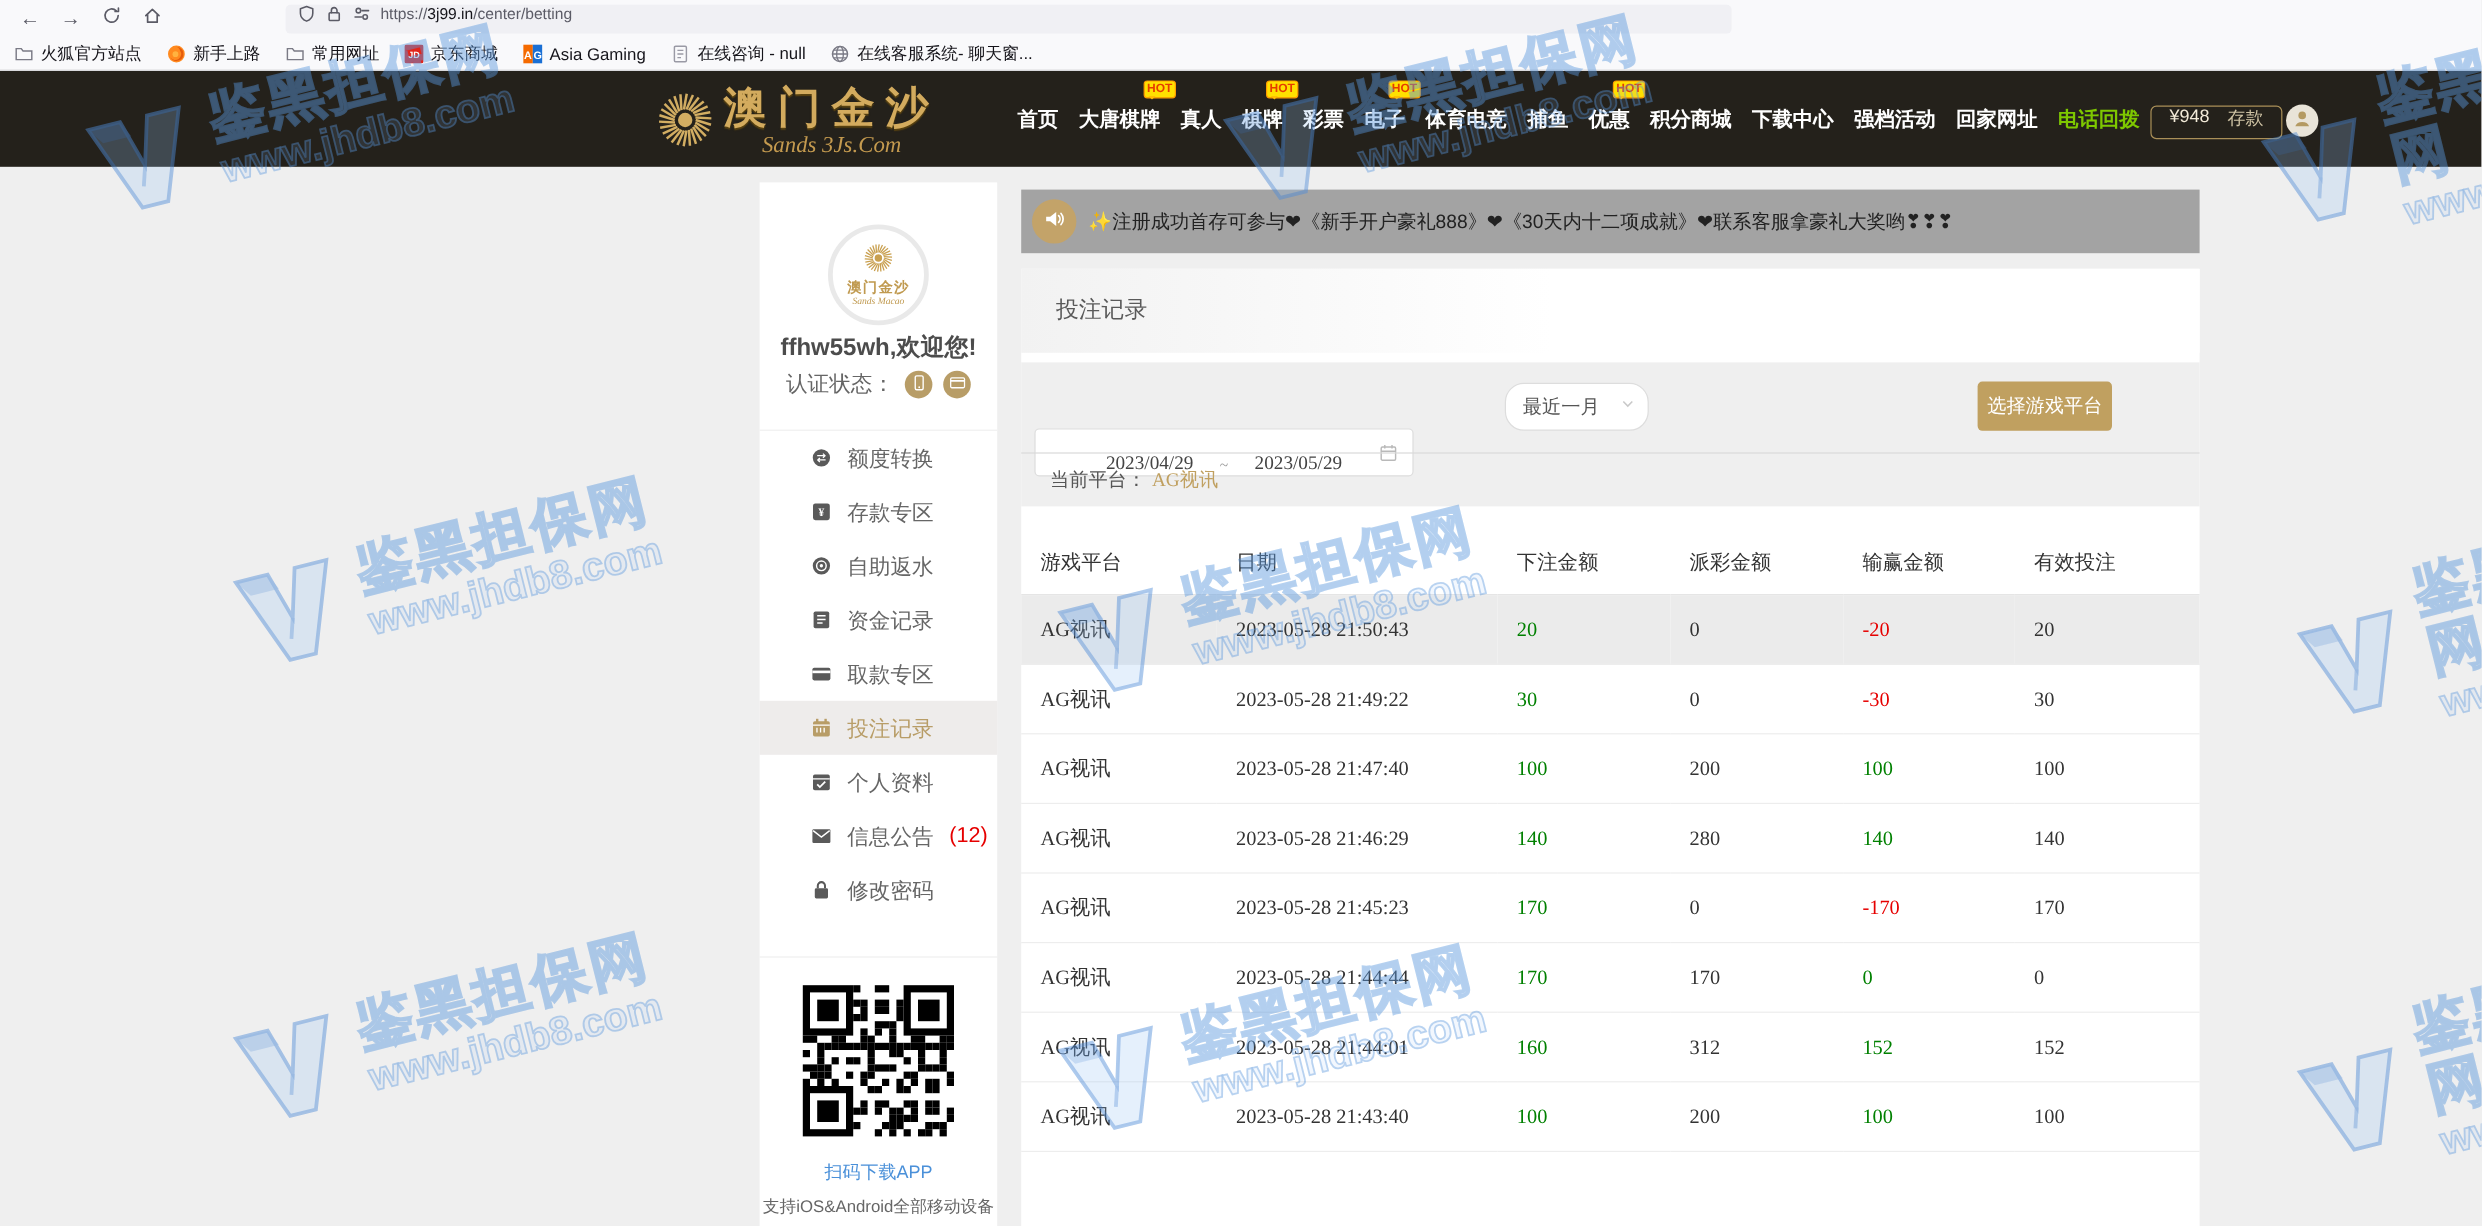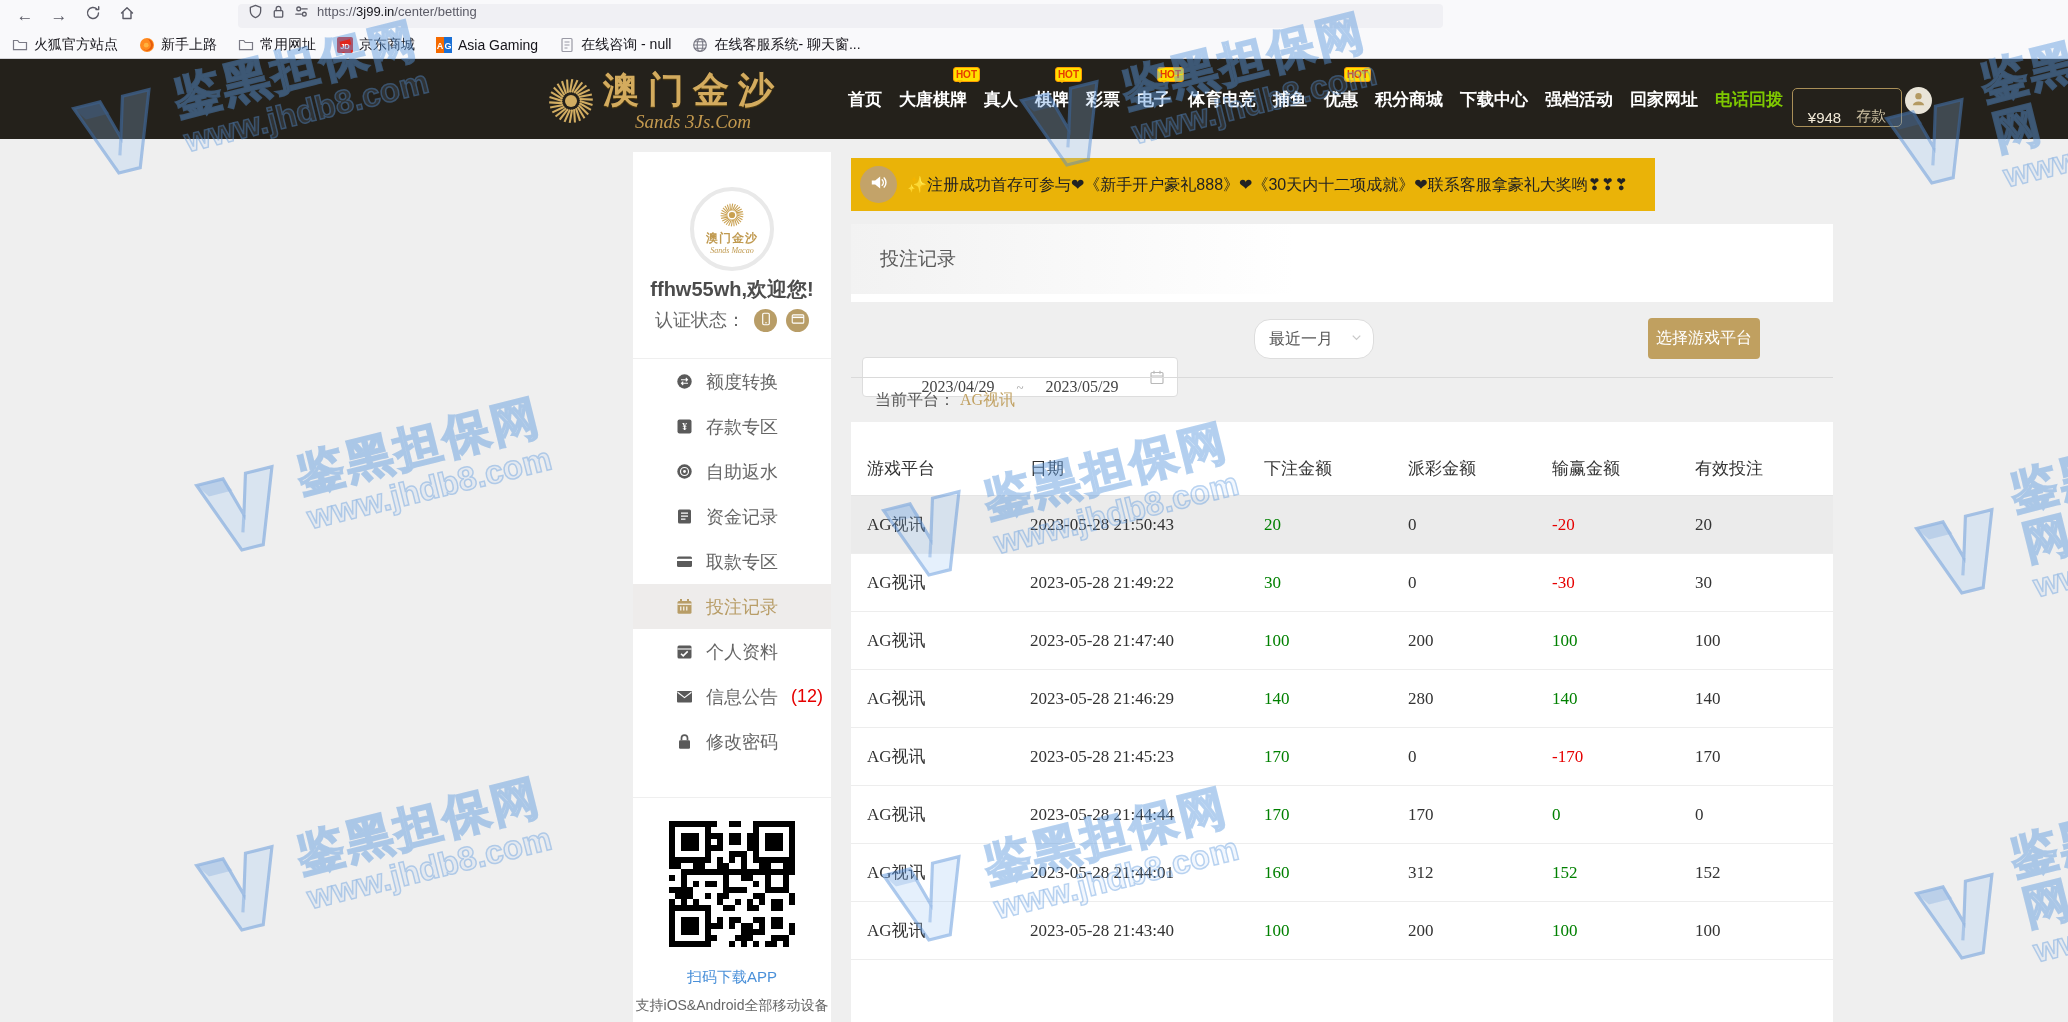--- a/index.html
+++ b/index.html
@@ -33,22 +33,22 @@
     color:#c49a4f; margin-top:3px; }
   .nav-menu { position:absolute; left:848px; top:0; height:80px; display:flex;
     align-items:center; gap:17px; list-style:none; }
   .nav-item { position:relative; color:#fff; font-size:17px; font-weight:600; white-space:nowrap; cursor:pointer; }
   .nav-item.accent { color:#7ec800; }
   .hot { position:absolute; top:-21px; right:-13px; background:#ffe000; color:#e63c00;
     border:1px solid #ff9c00; border-radius:3px; font-size:10px; font-weight:bold;
     line-height:13px; padding:0 2px; }
   .hot::after { content:""; position:absolute; left:3px; bottom:-5px;
     border:3px solid transparent; border-top-color:#ffbf00; }
-  .balance { position:absolute; left:1792px; top:29px; width:110px; height:39px;
-    border:1px solid #a98f58; border-radius:5px; display:flex; align-items:flex-end;
+  .balance { position:absolute; left:1792px; top:29px; width:110px; height:28px;
+    border:1px solid #a98f58; border-radius:5px; display:flex; align-items:flex-start;
     justify-content:center; gap:15px; font-size:15px; color:#f2ead8; }
   .balance .dep { color:#cfc3a4; }
   .avatar { position:absolute; left:1905px; top:28px; width:27px; height:27px;
     border-radius:50%; background:#e9e4d8; display:flex; align-items:center; justify-content:center; }
   
   .sidebar { position:absolute; left:633px; top:152px; width:198px; height:870px; background:#fff; }
   .side-logo { position:absolute; left:57px; top:35px; width:84px; height:84px;
     border:4px solid #e9e9e9; border-radius:50%; display:flex; flex-direction:column;
     align-items:center; justify-content:center; background:#fff; }
   .sl-title { font-size:12px; color:#c09a50; font-weight:bold;
@@ -66,21 +66,21 @@
     padding-left:43px; font-size:18px; color:#666; cursor:pointer; }
   .side-item .s-icon { width:17px; height:17px; color:#5a5a5a; display:inline-flex; }
   .side-item.active { background:#eeeceb; color:#b89d67; }
   .side-item.active .s-icon { color:#b89d67; }
   .s-badge { color:#e60000; }
   .qr-sep { position:absolute; top:645px; left:0; right:0; border-top:1px solid #efefef; }
   #qr { position:absolute; top:666px; left:33px; width:132px; height:132px; }
   .qr-caption { position:absolute; top:816px; width:100%; text-align:center; color:#4a90d9; font-size:15px; }
   .qr-note { position:absolute; top:845px; width:100%; text-align:center; color:#666; font-size:14px; }
   
-  .notice { position:absolute; left:851px; top:158px; width:804px; height:53px; background:#eab308; }
+  .notice { position:absolute; left:851px; top:158px; width:982px; height:53px; background:#a3a3a3; }
   .speaker { position:absolute; left:9px; top:8px; width:37px; height:37px; border-radius:50%;
     background:#c3a369; display:flex; align-items:center; justify-content:center; }
   .notice-text { position:absolute; left:56px; top:17px; width:915px; font-size:16px;
     color:#222; white-space:nowrap; overflow:hidden; }
   .card { position:absolute; left:851px; top:224px; width:982px; height:798px; background:#fff; }
   .card-title { height:70px; line-height:70px; padding-left:29px; font-size:19px; color:#5a5a5a;
     background:linear-gradient(90deg,#f2f2f2,#ffffff 45%); }
   .filter-panel { position:absolute; left:0; top:78px; width:982px; height:120px; background:#efefef; }
   .date-box { position:relative; position:absolute; left:11px; top:17px; width:316px; height:40px;
     background:#fff; border:1px solid #ddd; border-radius:4px; display:flex; align-items:flex-end;

